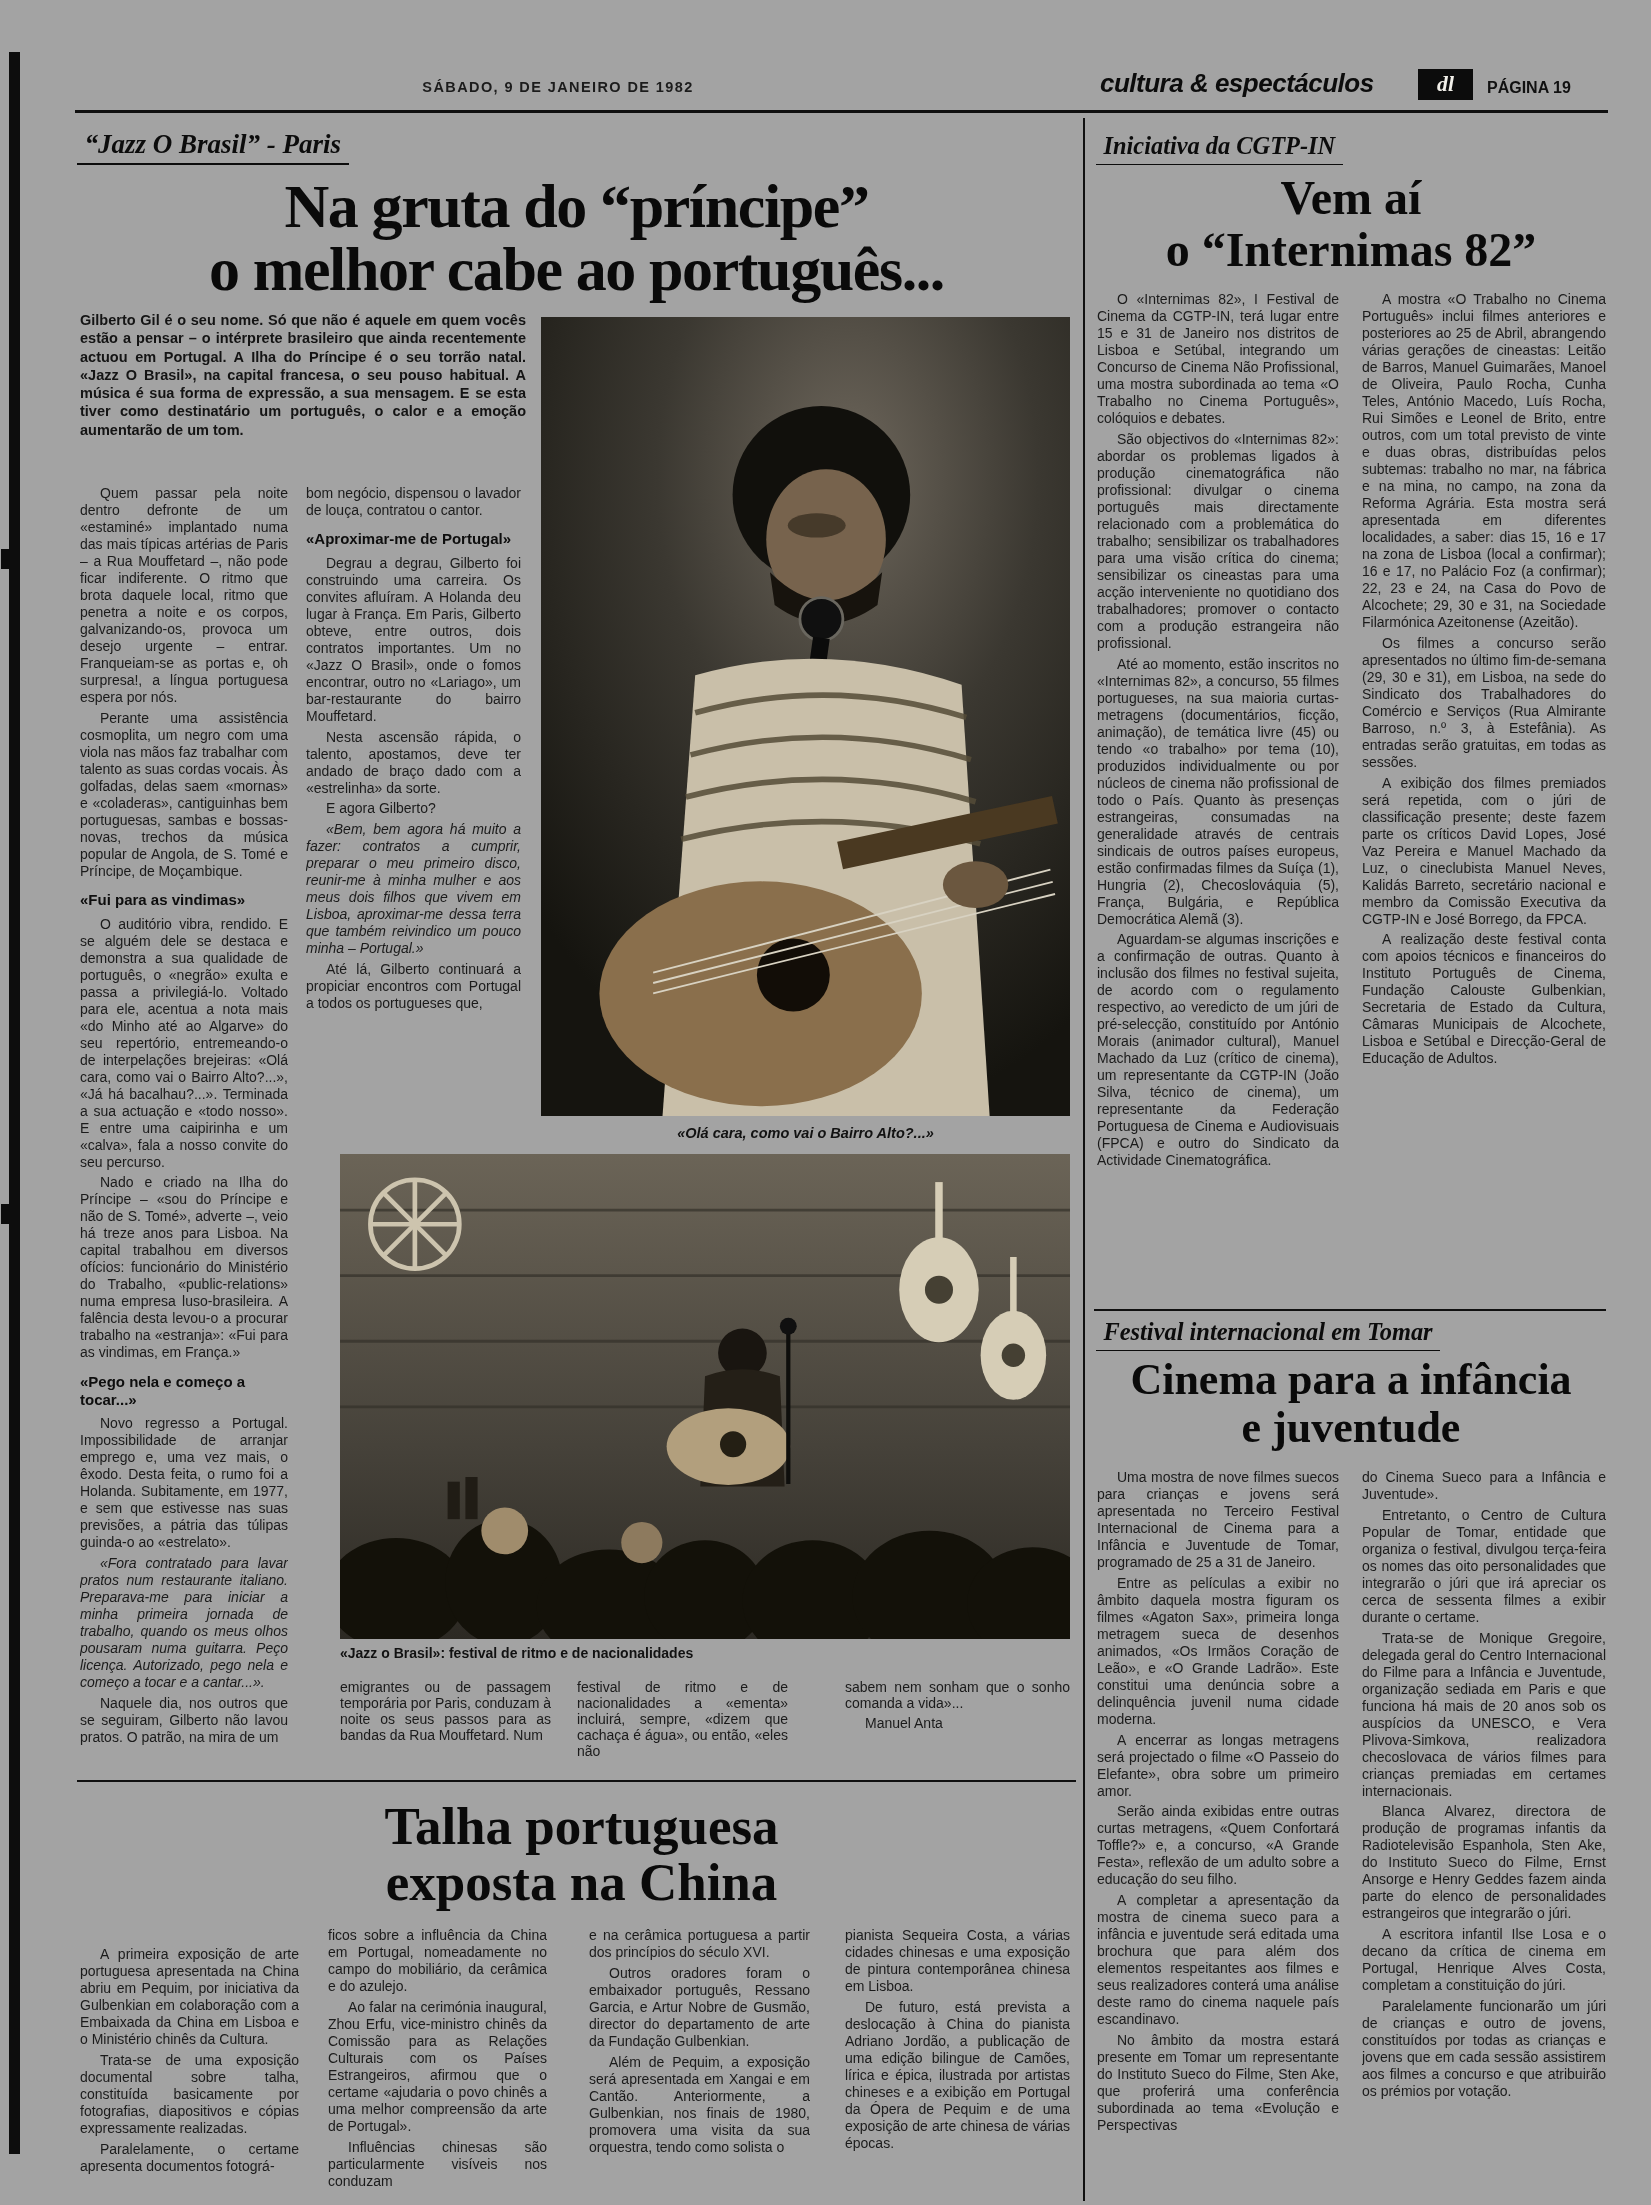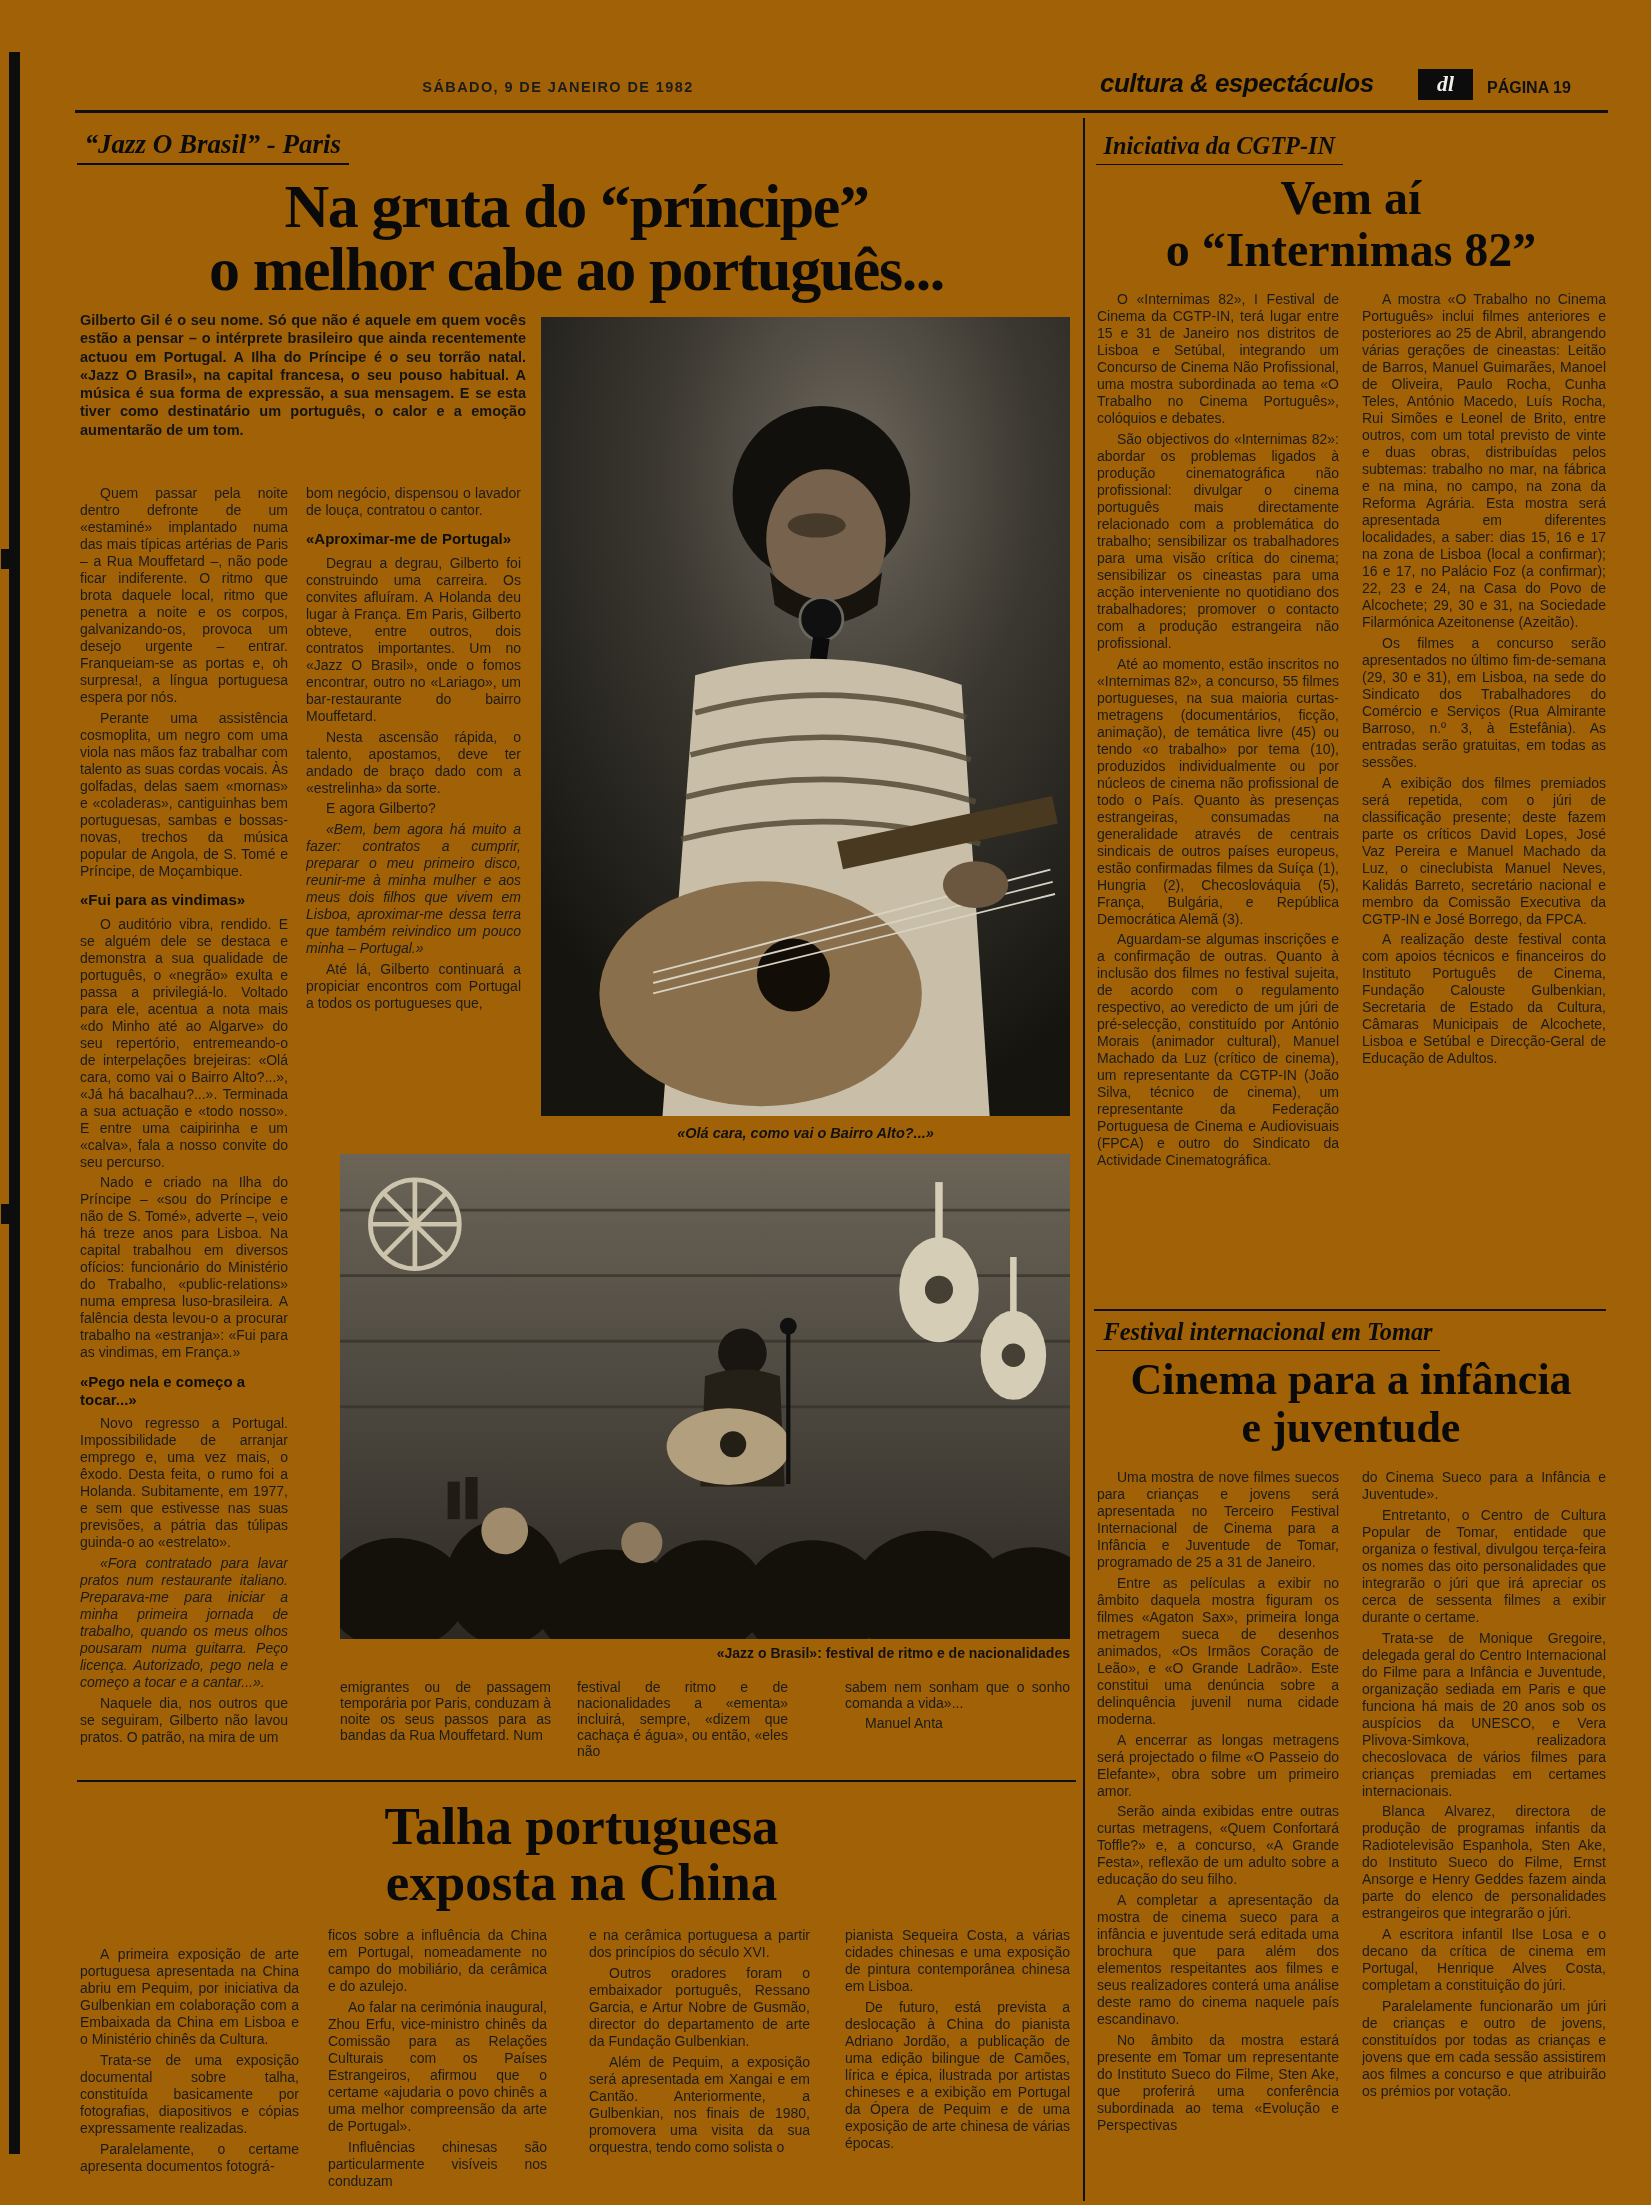--- a/index.html
+++ b/index.html
@@ -1,16 +1,16 @@
 <!DOCTYPE html>
 <html lang="pt" style="font-size:7.5px"><head>
 <meta charset="utf-8">
 <style>
   html,body{margin:0;padding:0;background:#c9c7c2;}
-  .page{position:relative;width:1652px;height:2205px;background:#a16207;overflow:hidden;
+  .page{position:relative;width:1652px;height:2205px;background:#a3a3a3;overflow:hidden;
         color:#181818;font-family:"Liberation Sans",sans-serif;}
 
   
   .hdr-date{position:absolute;left:328px;top:79px;width:460px;text-align:center;
             font:600 14.5px/17px "Liberation Sans",sans-serif;letter-spacing:1.4px;color:#1c1c1c;}
   .hdr-section{position:absolute;left:1100px;top:69px;
             font:italic 800 26px/28px "Liberation Sans",sans-serif;letter-spacing:-0.5px;color:#0c0c0c;}
   .hdr-mark{position:absolute;left:1418px;top:69px;width:55px;height:31px;background:#0c0c0c;
             color:#f1efe9;text-align:center;font:italic 700 21.6px/30px "Liberation Serif",serif;}
   .hdr-page{position:absolute;left:1487px;top:78px;font:700 16px/19px "Liberation Sans",sans-serif;color:#111;}
@@ -35,21 +35,21 @@
   .col{position:absolute;overflow:hidden;}
   .col p{margin:0 0 3.8px;text-indent:20px;text-align:justify;
          font:14px/17px "Liberation Sans",sans-serif;color:#1b1b1b;}
   .col p.noind{text-indent:0;}
   .col p.it{font-style:italic;}
   .col .sub{font:700 15px/18px "Liberation Sans",sans-serif;text-align:left;text-indent:0;
             margin:11.3px 0 6.6px;color:#0e0e0e;}
   .tight p{line-height:16px;}
 
   .caption-it{position:absolute;font:italic 700 14.5px/18px "Liberation Sans",sans-serif;text-align:center;color:#121212;}
-  .caption-b{position:absolute;font:700 14px/17px "Liberation Sans",sans-serif;text-align:right;color:#121212;}
+  .caption-b{position:absolute;font:700 14px/17px "Liberation Sans",sans-serif;text-align:left;color:#121212;}
   .byline{font:700 14.5px/18px "Liberation Sans",sans-serif;text-align:right;margin-top:5.6px;text-indent:0;color:#0d0d0d;}
 
   .photo{position:absolute;overflow:hidden;background:#23221f;box-shadow:0 0 0 0.5px #555 inset;}
   .photo svg{display:block;width:100%;height:100%;}
 </style>
 </head>
 <body>
 
 <div class="page">
 

